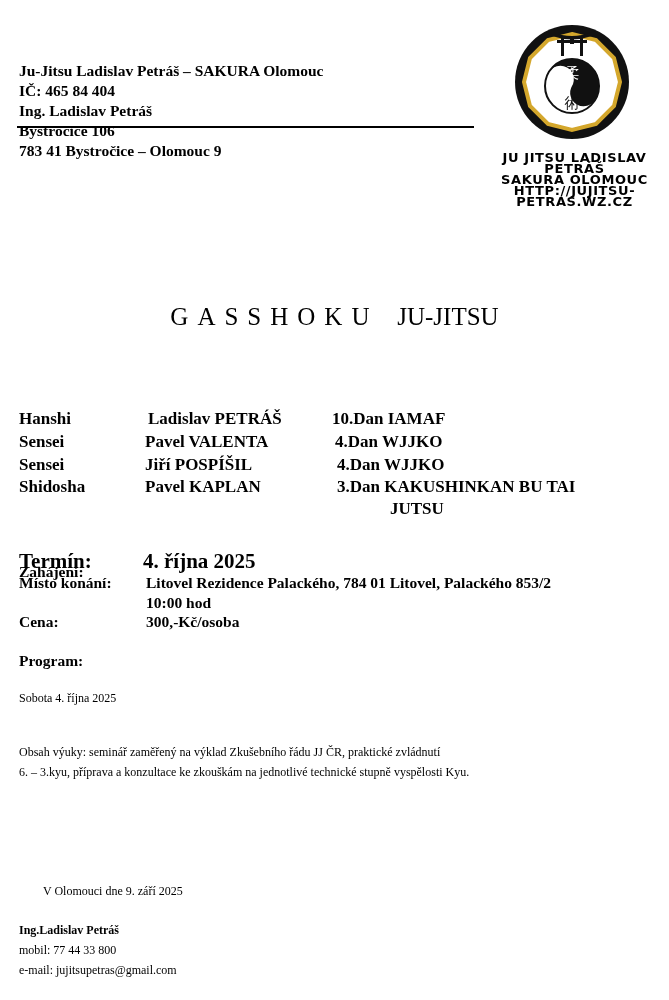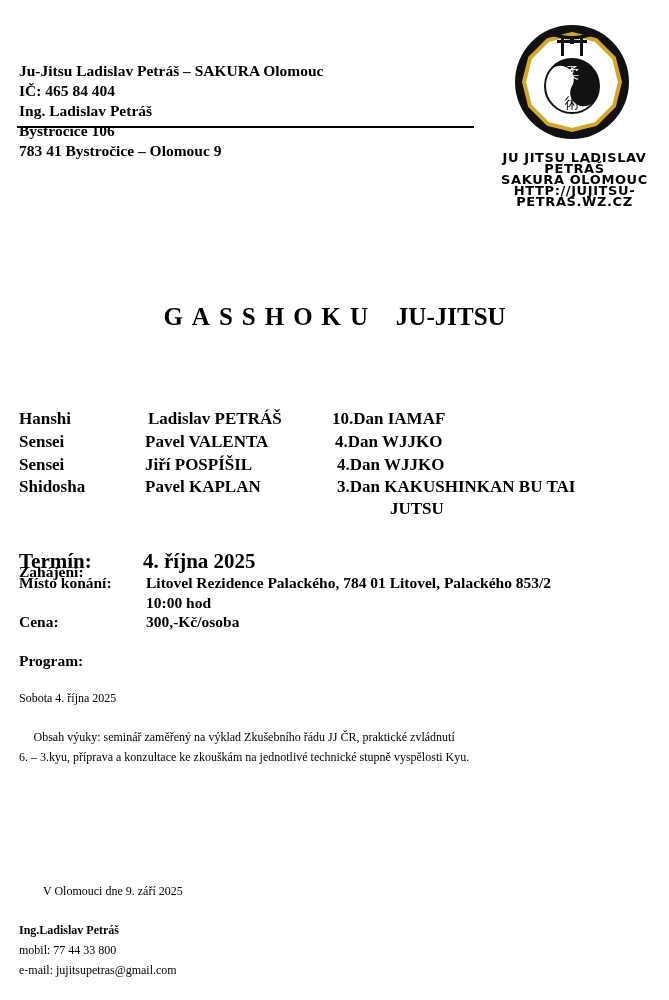--- a/index.html
+++ b/index.html
@@ -15,21 +15,21 @@
   .hdr div { white-space: nowrap; }
   .rule { left: 17px; top: 126px; width: 457px; height: 2px; background: #000; }
 
   
   .logo { left: 512px; top: 20px; width: 120px; height: 120px; }
   .logo-cap { left: 480px; top: 143px; width: 189px; text-align: center;
     font-family: "DejaVu Sans", sans-serif; font-size: 13px; line-height: 11px;
     font-weight: bold; letter-spacing: 0.6px; margin-top: 9px; }
 
   
-  .title { left: 0; top: 303px; width: 669px; text-align: center; font-size: 25px; font-weight: bold; white-space: nowrap; }
+  .title { left: 0; top: 303px; width: 669px; text-align: center; font-size: 25px; font-weight: normal; white-space: nowrap; }
   .title .sp { letter-spacing: 9px; }
 
   
   .ins { font-size: 17px; font-weight: bold; line-height: 22px; white-space: nowrap; margin-top: 32px; }
 
   
   .ev-big { font-size: 21px; font-weight: bold; white-space: nowrap; }
   .ev { font-size: 15.5px; font-weight: bold; white-space: nowrap; line-height: 20px; }
 
   .txt { font-size: 12px; line-height: 20px; white-space: nowrap; }
@@ -103,21 +103,21 @@
 
   <div class="abs ev" style="left:19px; top:562px;">Zahájení:</div>
   <div class="abs ev" style="left:146px; top:593px;">10:00 hod</div>
 
   <div class="abs ev" style="left:19px; top:612px;">Cena:</div>
   <div class="abs ev" style="left:146px; top:612px;">300,-Kč/osoba</div>
 </div>
 
 <div class="abs ev" style="left:19px; top:651px;">Program:</div>
 <div class="abs txt" style="left:19px; top:688px;">Sobota 4. října 2025</div>
-<div class="abs" style="left:19px; top:727px;text-align:center;">
+<div class="abs" style="left:19px; top:742px;">
   <div class="txt">Obsah výuky: seminář zaměřený na výklad Zkušebního řádu JJ ČR, praktické zvládnutí</div>
   <div class="txt">6. – 3.kyu, příprava a konzultace ke zkouškám na jednotlivé technické stupně vyspělosti Kyu.</div>
 </div>
 
 <div class="abs txt" style="left:19px; top:881px;margin-left:24px;">V Olomouci dne 9. září 2025</div>
 <div class="abs" style="left:19px; top:920px;">
   <div class="txt b">Ing.Ladislav Petráš</div>
   <div class="txt">mobil: 77 44 33 800</div>
   <div class="txt">e-mail: jujitsupetras@gmail.com</div>
 </div>

